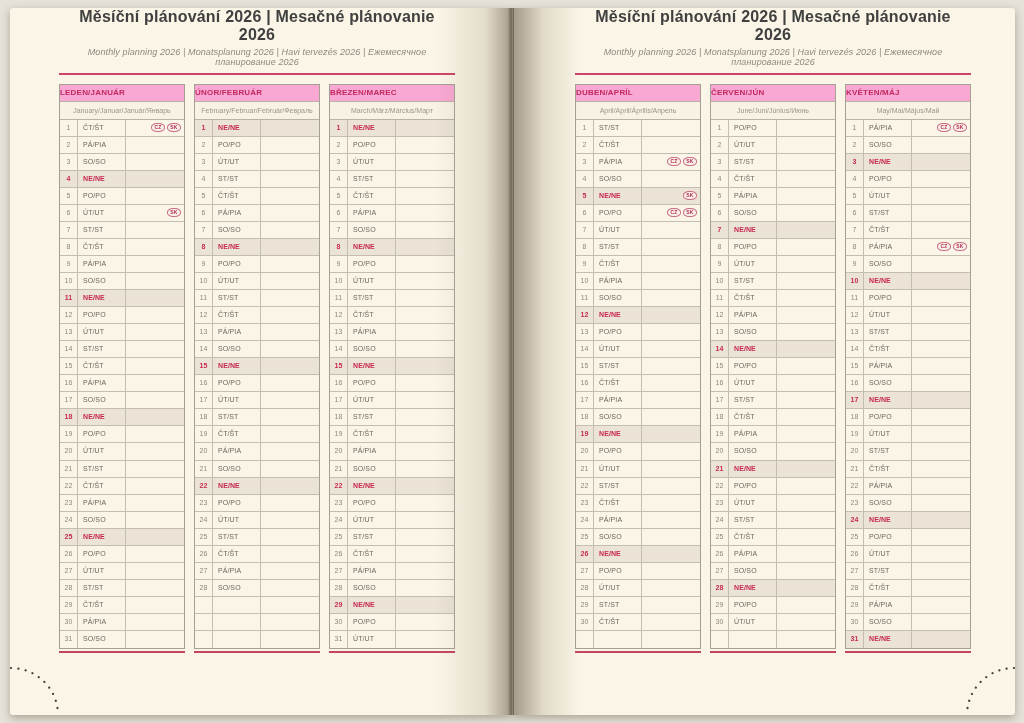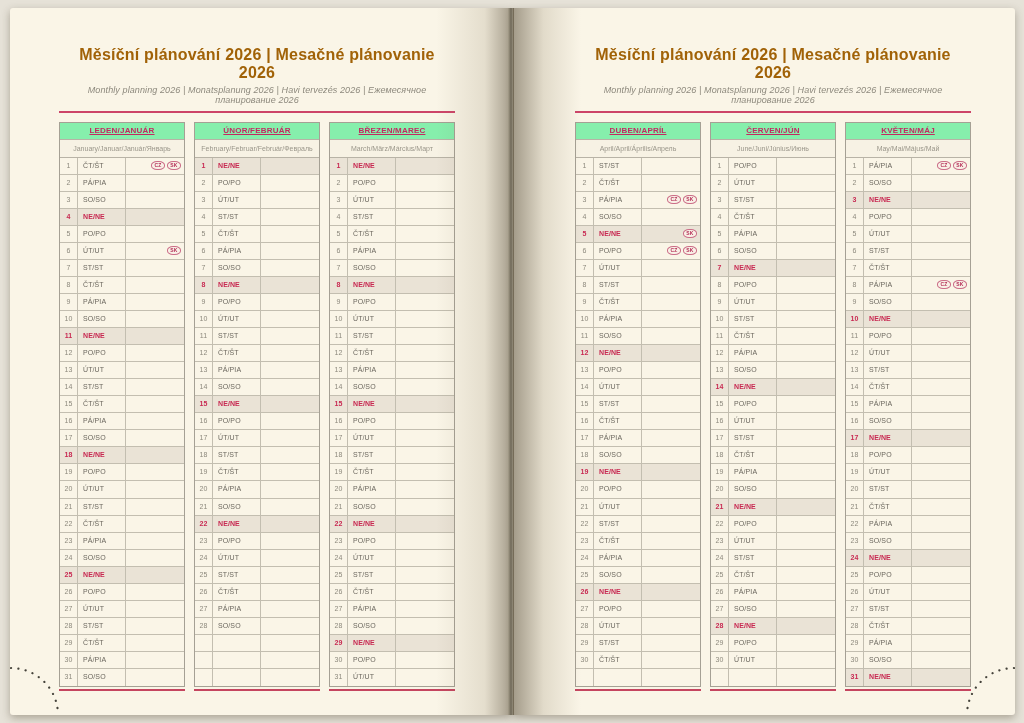--- a/index.html
+++ b/index.html
@@ -23,39 +23,39 @@
     background:linear-gradient(to right, rgba(75,63,42,.5) 0%, rgba(115,100,70,.18) 45%, rgba(115,100,70,0) 100%);
   }
   .seam {
     position:absolute; top:8px; left:508px; width:6px; height:707px; pointer-events:none;
     background:linear-gradient(to right,#a79f8c,#6f6858 50%,#a79f8c);
   }
   .sheet-content { position:absolute; top:0; width:396px; }
   .page-left  .sheet-content { left:49px; }
   .page-right .sheet-content { left:62px; }
   .title {
-    margin:0; padding-top:38px; text-align:center;
-    font-size:16px; font-weight:bold; color:#a16207; letter-spacing:.2px;
+    margin:0; text-align:center;
+    font-size:16px; font-weight:bold; color:#404040; letter-spacing:.2px;
   }
   .subtitle {
     text-align:center; font-size:9px; color:#8d897d; margin-top:3px; letter-spacing:.1px;font-style:italic;
   }
   .rule { height:1.6px; background:#cd4468; margin-top:6px; }
   .months { display:flex; justify-content:space-between; margin-top:9px; }
   .month {
     width:126px; box-sizing:border-box; border:1px solid #a5a094;
     background:#faf5e7; position:relative;
   }
   .month::after {
     content:""; position:absolute; left:-1px; right:-1px; bottom:-5px;
     height:1.8px; background:#c5455f;
   }
   .m-head {
-    height:16px; line-height:16px; text-align:center; font-size:8px; font-weight:bold;
-    color:#c22960; letter-spacing:.2px; border-bottom:1px solid #b8b3a6; background:#86efac;text-decoration:underline;
+    height:16px; line-height:16px; text-align:left; font-size:8px; font-weight:bold;
+    color:#c22960; letter-spacing:.2px; border-bottom:1px solid #b8b3a6; background:#f9a8d4;
   }
   .m-sub {
     height:17px; line-height:17px; text-align:center; font-size:7px;
     color:#9a968a; border-bottom:1px solid #b8b3a6; background:#f7f2e4;
   }
   .d-row {
     display:flex; box-sizing:border-box; height:17.05px;
     border-bottom:1px solid #c3beb0; font-size:7px;
   }
   .d-row:last-child { border-bottom:none; }

